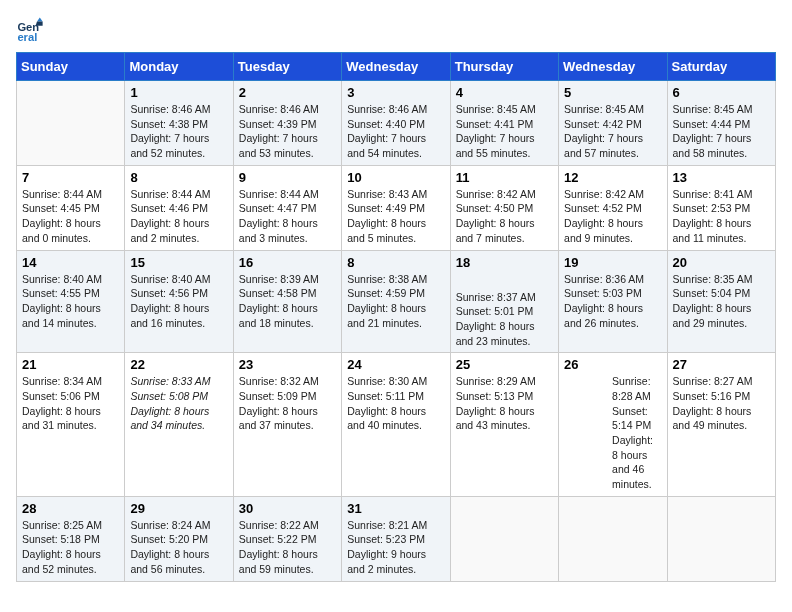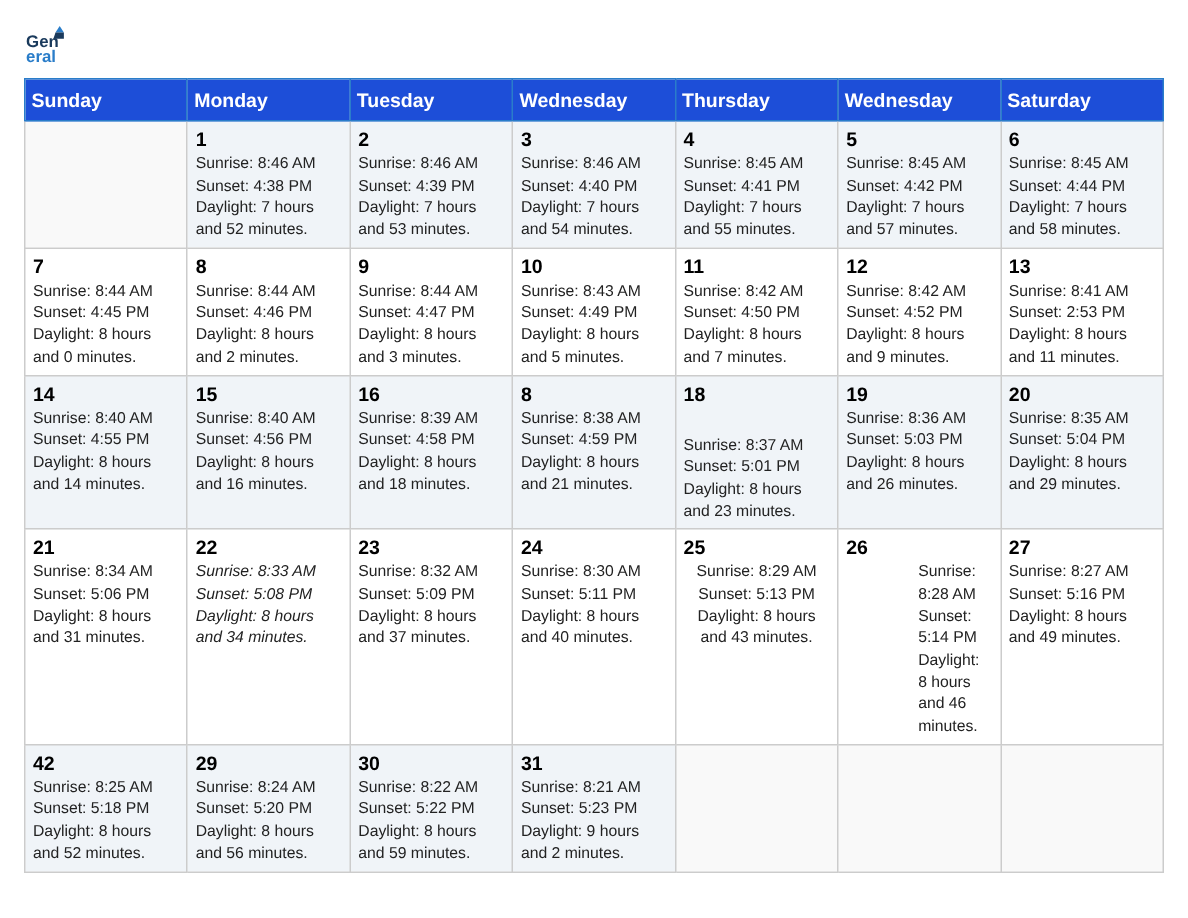--- a/index.html
+++ b/index.html
@@ -285,21 +285,21 @@
         </td>
         <td>
           <span class="day-num">24</span>
           <div class="day-detail" style="white-space: pre-line;">Sunrise: 8:30 AM
 Sunset: 5:11 PM
 Daylight: 8 hours
 and 40 minutes.</div>
         </td>
         <td>
           <span class="day-num">25</span>
-          <div class="day-detail" style="white-space: pre-line; text-align: center;">Sunrise: 8:29 AM
+          <div class="day-detail" style="white-space: pre-line;">Sunrise: 8:29 AM
 Sunset: 5:13 PM
 Daylight: 8 hours
 and 43 minutes.</div>
         </td>
         <td>
           <span class="day-num">26</span>
           <div class="day-detail" style="white-space: pre-line; margin-left: 48px;">Sunrise: 8:28 AM
 Sunset: 5:14 PM
 Daylight: 8 hours
 and 46 minutes.</div>
@@ -307,21 +307,21 @@
         <td>
           <span class="day-num">27</span>
           <div class="day-detail" style="white-space: pre-line;">Sunrise: 8:27 AM
 Sunset: 5:16 PM
 Daylight: 8 hours
 and 49 minutes.</div>
         </td>
       </tr>
       <tr>
         <td>
-          <span class="day-num">42</span>
+          <span class="day-num">28</span>
           <div class="day-detail" style="white-space: pre-line;">Sunrise: 8:25 AM
 Sunset: 5:18 PM
 Daylight: 8 hours
 and 52 minutes.</div>
         </td>
         <td>
           <span class="day-num">29</span>
           <div class="day-detail" style="white-space: pre-line;">Sunrise: 8:24 AM
 Sunset: 5:20 PM
 Daylight: 8 hours

